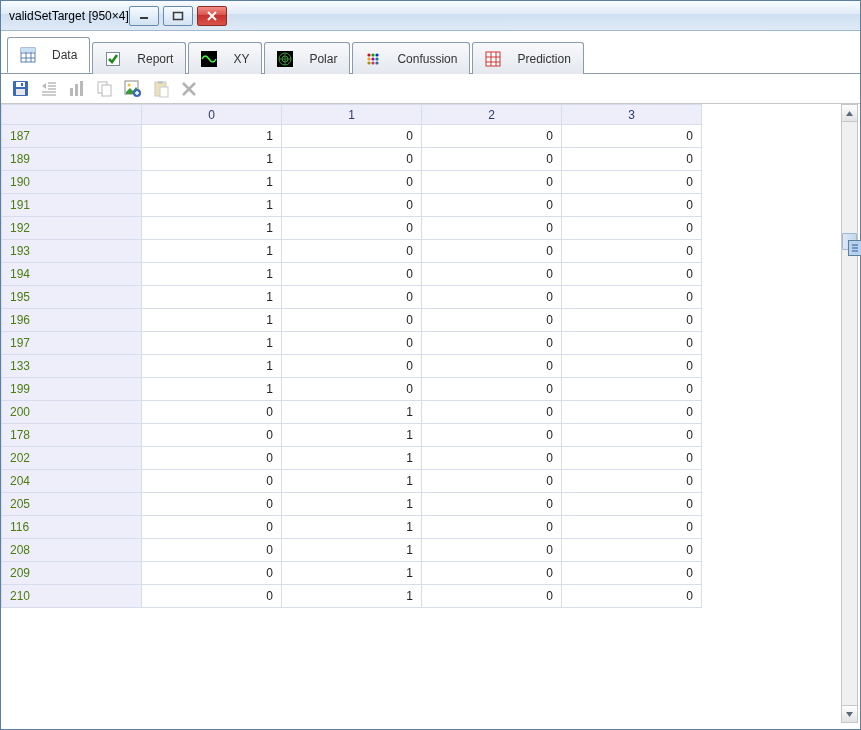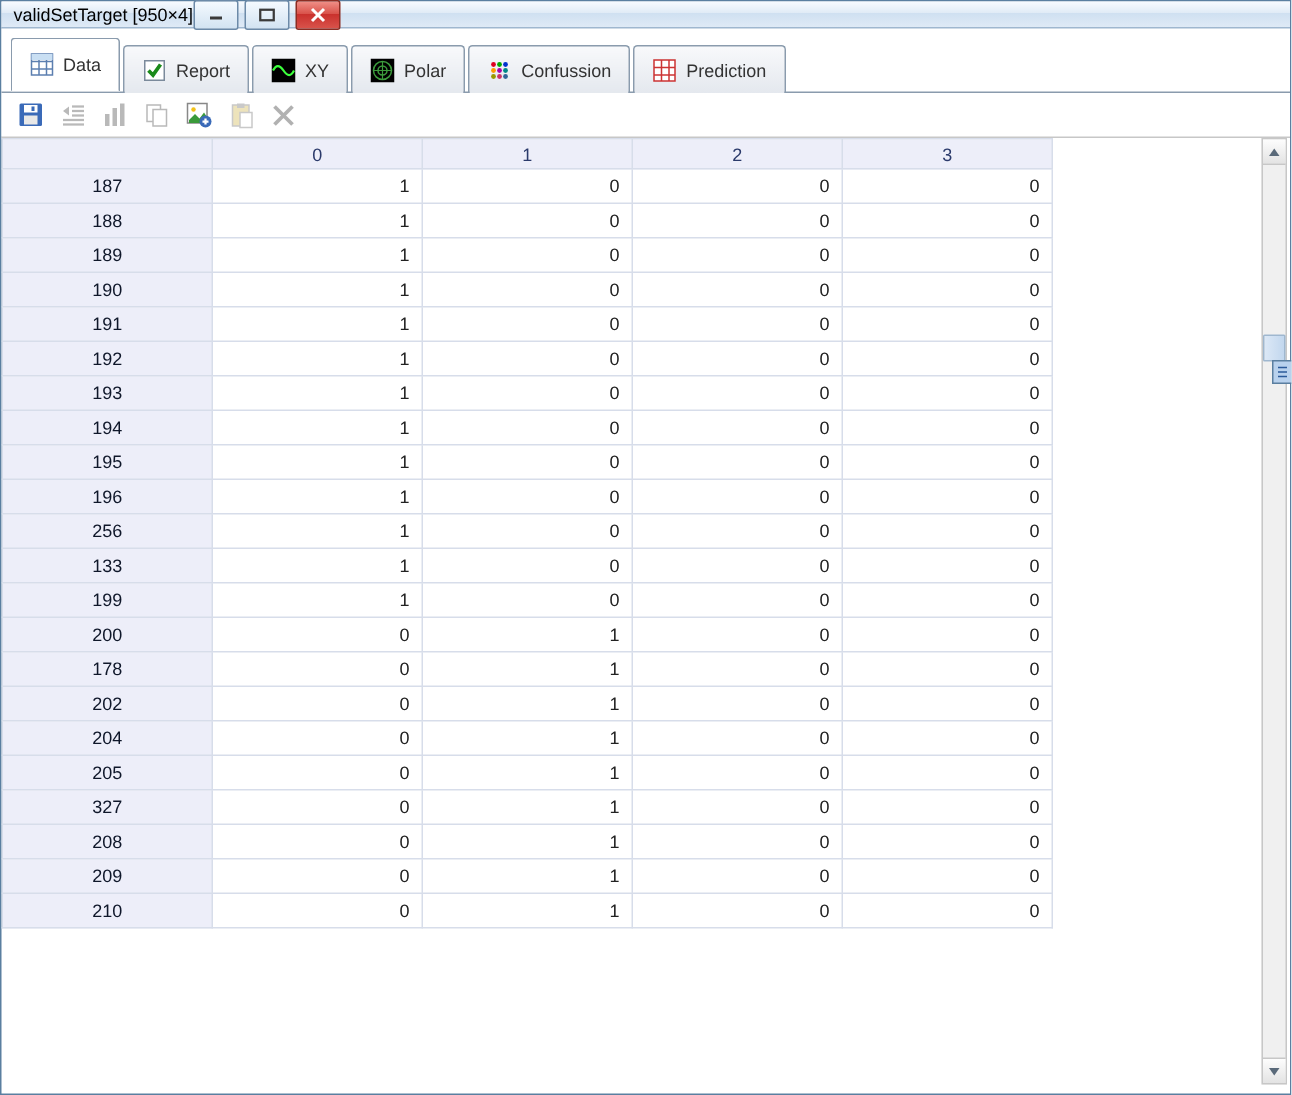--- a/index.html
+++ b/index.html
@@ -15,21 +15,21 @@
 }
 .window {
   width: 861px;
   height: 730px;
   border: 1px solid #5a7fa0;
   background: #fff;
   display: flex;
   flex-direction: column;
 }
 .titlebar {
-  height: 18px;
+  height: 30px;
   background: linear-gradient(to bottom, #f7fbff 0%, #e0ebf6 45%, #cfe0f1 46%, #dfeaf6 100%);
   border-bottom: 1px solid #9fb7cf;
   display: flex;
   align-items: center;
   padding: 0 4px 0 8px;
   position: relative;
 }
 .titlebar-buttons { display: flex; gap: 4px; margin-right:2px;}
 .tbtn {
   width: 30px; height: 20px;
@@ -47,21 +47,21 @@
 .tabbar {
   display: flex;
   align-items: flex-end;
   padding: 6px 6px 0 6px;
   gap: 0;
   background: #fff;
 }
 .tab {
   display: flex;
   align-items: center;
-  gap: 6px;
+  gap: 16px;
   height: 32px;
   padding: 0 12px;
   border: 1px solid #8a9bad;
   border-bottom: none;
   border-radius: 3px 3px 0 0;
   background: linear-gradient(to bottom, #f8f9fb, #e4e8ee);
   margin-right: 2px;
   color: #333;
   cursor: default;
   position: relative;
@@ -115,22 +115,21 @@
 }
 table.data thead th {
   background: #edeef9;
   color: #2b3a6b;
   font-weight: normal;
   text-align: center;
   height: 20px;
 }
 table.data td.rowhdr {
   background: #edeef9;
-  color: #0f172a;
-  text-align: center;
+  color: #4d7c0f;
   width: 140px;
 }
 table.data td.cell {
   text-align: right;
   color: #222;
 }
 col.c-row { width: 140px; }
 col.c-data { width: 140px; }
 col.c-pad { width: auto; }
 table.data td.pad, table.data th.pad { border: none; background:#fff; }
@@ -344,28 +343,20 @@
         <tbody id="tbody">
         <tr>
               <td class="rowhdr">187</td>
               <td class="cell">1</td>
               <td class="cell">0</td>
               <td class="cell">0</td>
               <td class="cell">0</td>
               <td class="pad"></td>
             </tr>
             <tr>
-              <td class="rowhdr">188</td>
-              <td class="cell">1</td>
-              <td class="cell">0</td>
-              <td class="cell">0</td>
-              <td class="cell">0</td>
-              <td class="pad"></td>
-            </tr>
-            <tr>
               <td class="rowhdr">189</td>
               <td class="cell">1</td>
               <td class="cell">0</td>
               <td class="cell">0</td>
               <td class="cell">0</td>
               <td class="pad"></td>
             </tr>
             <tr>
               <td class="rowhdr">190</td>
               <td class="cell">1</td>
@@ -416,21 +407,21 @@
             </tr>
             <tr>
               <td class="rowhdr">196</td>
               <td class="cell">1</td>
               <td class="cell">0</td>
               <td class="cell">0</td>
               <td class="cell">0</td>
               <td class="pad"></td>
             </tr>
             <tr>
-              <td class="rowhdr">256</td>
+              <td class="rowhdr">197</td>
               <td class="cell">1</td>
               <td class="cell">0</td>
               <td class="cell">0</td>
               <td class="cell">0</td>
               <td class="pad"></td>
             </tr>
             <tr>
               <td class="rowhdr">133</td>
               <td class="cell">1</td>
               <td class="cell">0</td>
@@ -480,21 +471,21 @@
             </tr>
             <tr>
               <td class="rowhdr">205</td>
               <td class="cell">0</td>
               <td class="cell">1</td>
               <td class="cell">0</td>
               <td class="cell">0</td>
               <td class="pad"></td>
             </tr>
             <tr>
-              <td class="rowhdr">327</td>
+              <td class="rowhdr">116</td>
               <td class="cell">0</td>
               <td class="cell">1</td>
               <td class="cell">0</td>
               <td class="cell">0</td>
               <td class="pad"></td>
             </tr>
             <tr>
               <td class="rowhdr">208</td>
               <td class="cell">0</td>
               <td class="cell">1</td>

